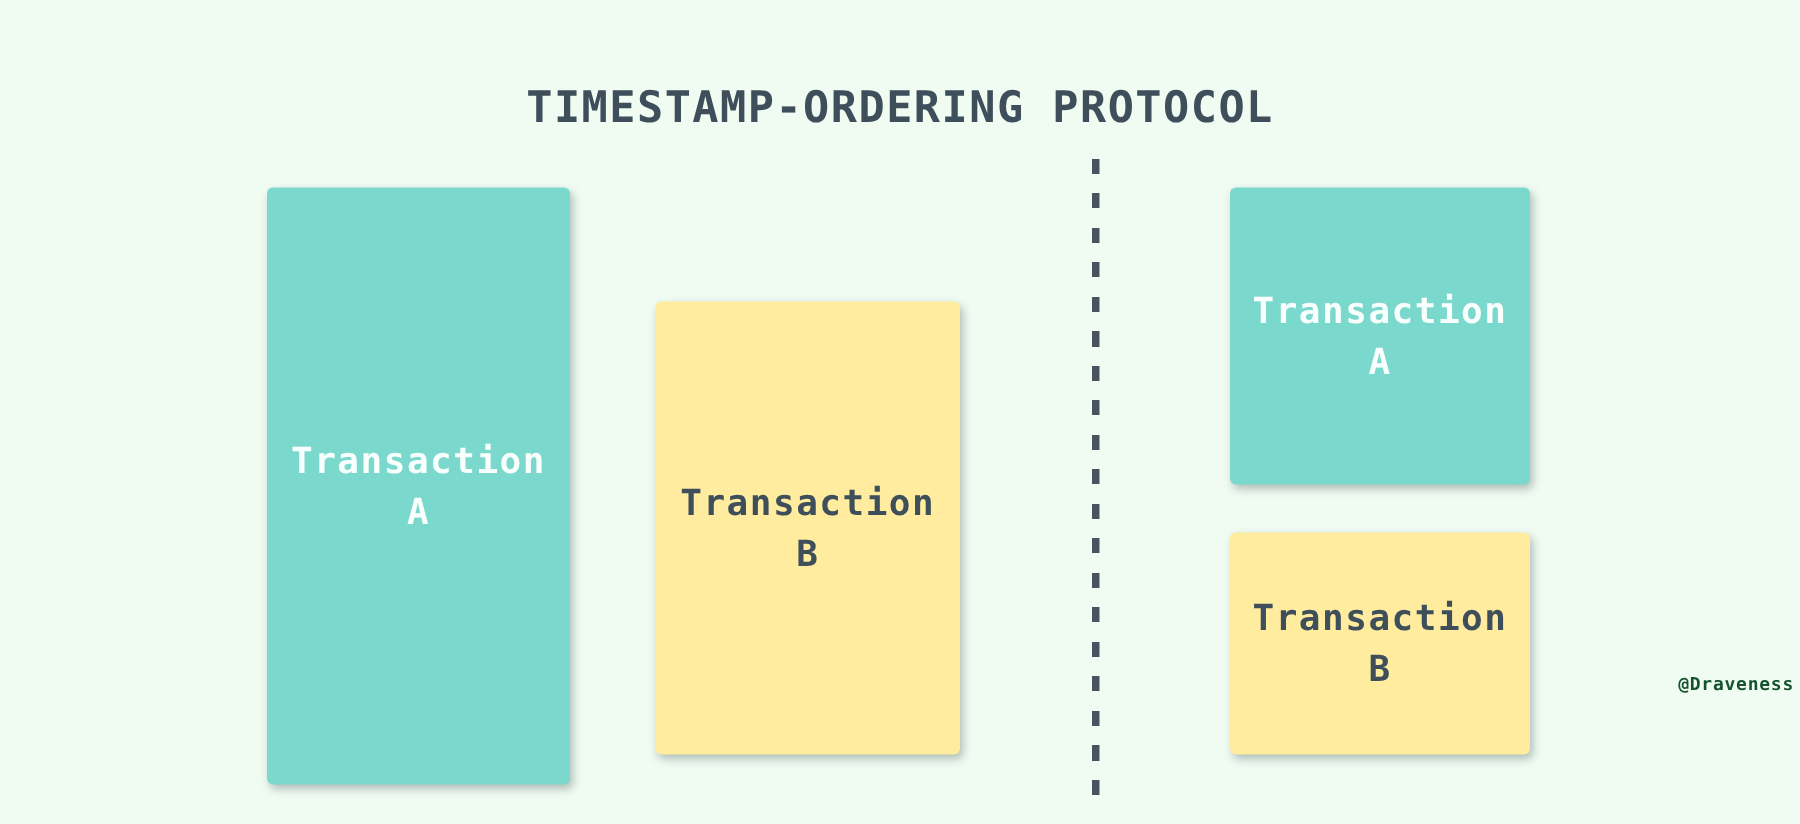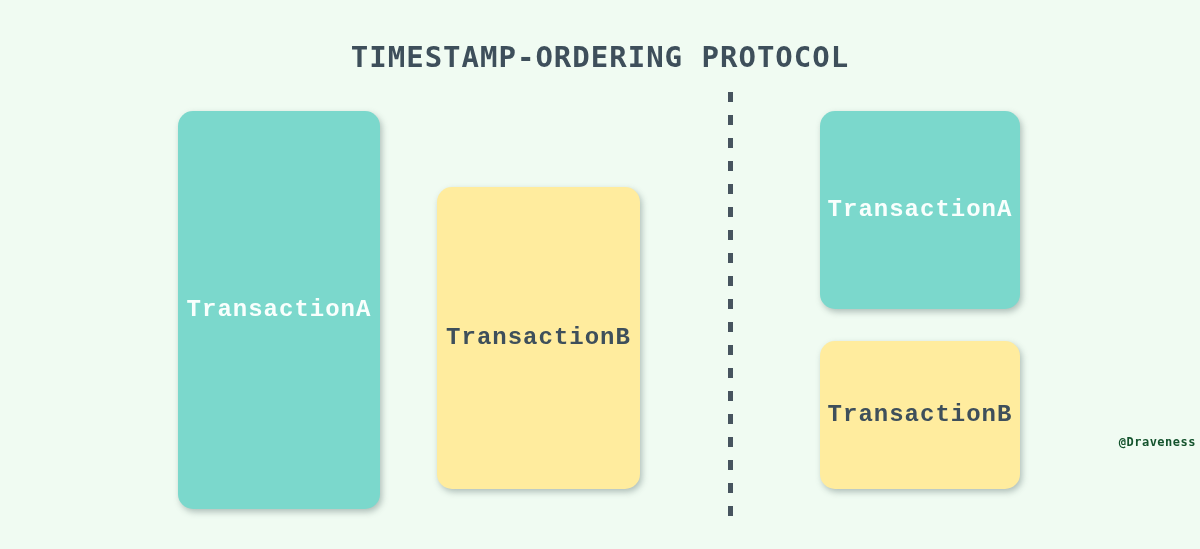--- a/index.html
+++ b/index.html
@@ -5,46 +5,45 @@
   * { margin: 0; padding: 0; box-sizing: border-box; }
   html, body { width: 1200px; height: 549px; }
   body {
     font-family: "DejaVu Sans Mono", "Liberation Mono", monospace;
     background: #F0FBF2;
     position: relative;
     overflow: hidden;
   }
   .canvas {
     position: absolute;
-    left: 0; top: 4px;
+    left: 0; top: 18px;
     width: 1200px; height: 449px;
   }
   .diagram-title {
     position: absolute;
     left: 0; top: 36px;
     width: 100%;
     text-align: center;
     font-size: 29px;
     font-weight: bold;
     letter-spacing: 1px;
     color: #3E4F5B;
   }
   .txn-box {
     position: absolute;
-    border-radius: 15px;
+    border-radius: 4px;
     display: flex;
-    flex-direction: row;
+    flex-direction: column;
     align-items: center;
     justify-content: center;
     font-size: 24px;
     font-weight: bold;
     letter-spacing: 1px;
     line-height: 34px;
     box-shadow: 2px 3px 6px rgba(96, 118, 116, 0.45);
-    font-family: Liberation Mono, monospace;
   }
   .teal {
     background: #7BD8CC;
     color: #F9FFFD;
   }
   .yellow {
     background: #FFEC9E;
     color: #3E4F5B;
   }
   .box-left-a  { left: 178px; top: 107px; width: 202px; height: 398px; }

